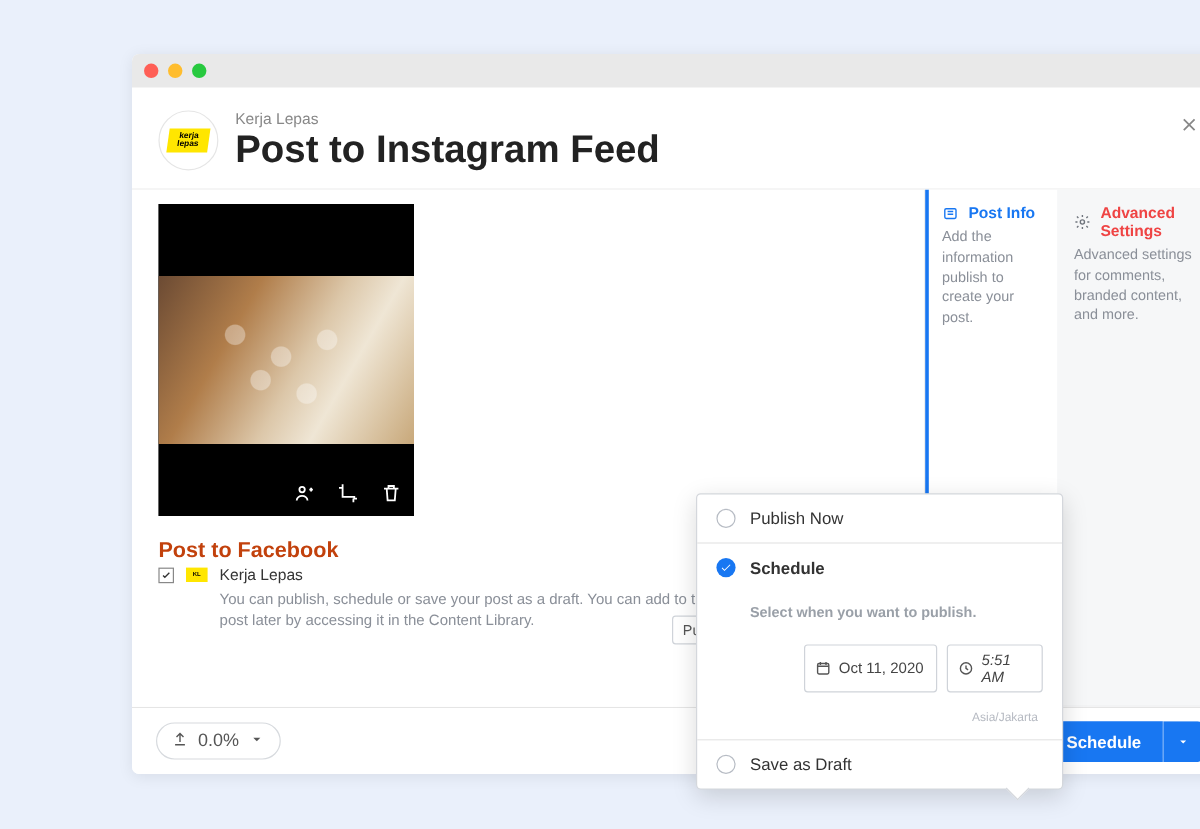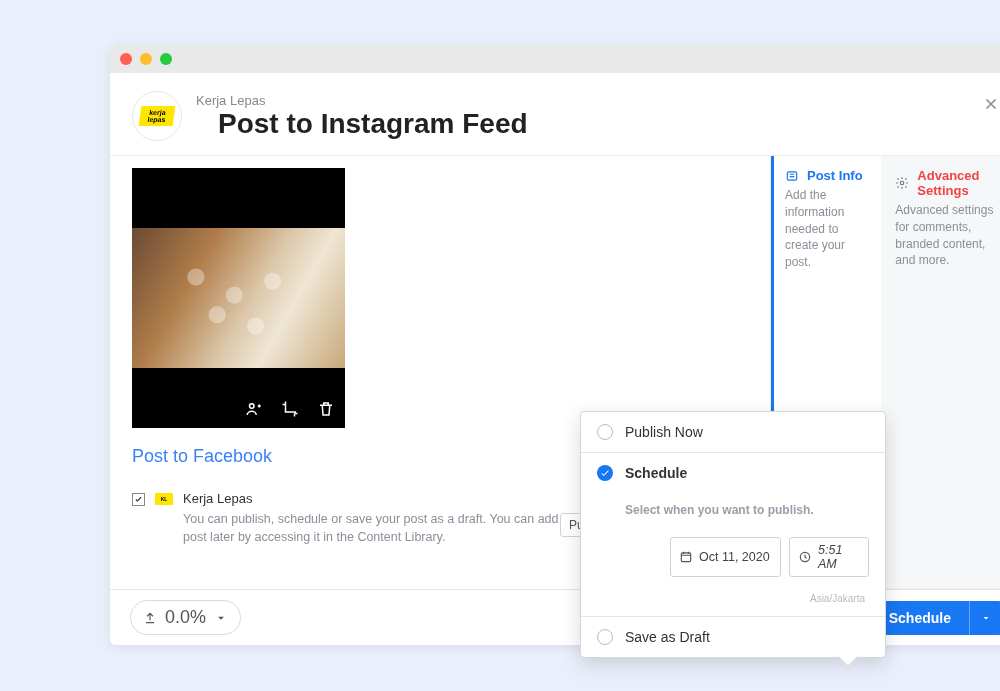--- a/index.html
+++ b/index.html
@@ -24,21 +24,21 @@
     width: 50px; height: 50px; border-radius: 50%; border: 1px solid #e5e5e5;
     background: #fff; display: flex; align-items: center; justify-content: center; margin-right: 14px;
     overflow: hidden;
   }
   .avatar-inner {
     width: 34px; height: 20px; background: #ffe600; transform: skew(-8deg);
     display: flex; flex-direction: column; justify-content: center; align-items: center;
     font-size: 7px; font-weight: 700; line-height: 7px; color: #000;
   }
   .header-texts .brand { font-size: 13px; color: #888; }
-  .header-texts .title { font-size: 28px; font-weight: 700; color: #222; margin-left: 22px; }
+  .header-texts .title { font-size: 32px; font-weight: 700; color: #222; }
   .close-x { position: absolute; right: 22px; top: 22px; color: #888; cursor: pointer; }
 
   .body { flex: 1; display: flex; overflow: hidden; }
   .left { flex: 1; padding: 12px 22px 0 22px; border-top: 1px solid #eee; margin-top: -1px; overflow: hidden; }
   .media {
     width: 213px; height: 260px; background: #000; position: relative;
     display: flex; align-items: center; justify-content: center; overflow: hidden;
   }
   .media-img {
     width: 213px; height: 140px;
@@ -52,21 +52,21 @@
       radial-gradient(circle at 48% 48%, rgba(255,255,255,0.35) 0 8px, transparent 9px),
       radial-gradient(circle at 66% 38%, rgba(255,255,255,0.35) 0 8px, transparent 9px),
       radial-gradient(circle at 40% 62%, rgba(255,255,255,0.35) 0 8px, transparent 9px),
       radial-gradient(circle at 58% 70%, rgba(255,255,255,0.35) 0 8px, transparent 9px);
   }
   .media-toolbar {
     position: absolute; bottom: 10px; right: 10px; display: flex; gap: 18px; color: #fff;
   }
   .mt-icon { width: 18px; height: 18px; }
 
-  .pf-title { font-size: 18px; font-weight: 400; margin: 18px 0 24px 0; color: #3b82f6; }
+  .pf-title { font-size: 18px; font-weight: 700; margin: 18px 0 2px 0; color: #c2410c; }
   .pf-row { display: flex; align-items: flex-start; gap: 10px; font-size: 13px; }
   .chk { width: 13px; height: 13px; border: 1px solid #888; display:inline-flex; align-items:center; justify-content:center; margin-top:2px;}
   .chk svg{width:9px;height:9px;}
   .mini-badge { width: 18px; height: 12px; background: #ffe600; font-size: 5px; font-weight:700; display:inline-flex; align-items:center; justify-content:center; margin-top:2px;}
   .pf-text .name { font-size: 13px; color: #333; font-weight: 500; }
   .pf-text .desc { font-size: 12.5px; color: #8a8f98; margin-top: 4px; max-width: 430px; line-height: 1.45; }
 
   .right {
     width: 246px; border-left: 1px solid #eee; background: #fff; display:flex; 
     position: relative;
@@ -79,22 +79,22 @@
   .rsec.inactive .hd { color:#ef4444; }
   .rsec .sub { font-size: 12px; color:#8a8f98; margin-top:4px; line-height:1.4; }
   .scroll-ind { width: 6px; background:#fff; border-left:1px solid #eee; }
   .scroll-ind .thumb{ width:4px; height:40px; background:#c9c9c9; margin:4px auto 0; border-radius:2px;}
 
   .footer {
     height: 56px; border-top: 1px solid #e5e5e5; display:flex; align-items:center; justify-content:space-between;
     padding: 0 20px; background:#fff; border-radius: 0 0 6px 6px;
   }
   .upl {
-    border:1px solid #d7dade; border-radius:18px; padding: 6px 12px; display:flex; align-items:center; gap:8px;
-    font-size:18px; color:#555;
+    border:1px solid #d7dade; border-radius:18px; padding: 6px 12px; display:flex; align-items:flex-start; gap:8px;
+    font-size:15px; color:#555;
   }
   .sched-btn { display:flex; }
   .sched-btn .main { background:#1877f2; color:#fff; font-weight:600; font-size:14px; padding:9px 18px; border-radius:4px 0 0 4px; }
   .sched-btn .drop { background:#1877f2; color:#fff; padding:9px 10px; border-left:1px solid rgba(255,255,255,0.35); border-radius:0 4px 4px 0; display:flex; align-items:center;}
 
   
   .popover {
     position: absolute; left: 580px; top: 411px; width: 306px; background:#fff;
     border:1px solid #d4d7dc; border-radius:4px; box-shadow: 0 6px 20px rgba(0,0,0,0.15);
   }
@@ -194,21 +194,21 @@
 
     <div class="right">
       <div class="rsec active">
         <div class="hd">
           <svg class="ic" viewBox="0 0 24 24" fill="none" stroke="#1877f2" stroke-width="2">
               <rect x="4" y="5" width="16" height="14" rx="2"></rect>
               <path d="M8 9h8M8 13h8"></path>
             </svg>
           <span>Post Info</span>
         </div>
-        <div class="sub">Add the information needed to create your post.</div>
+        <div class="sub">Add the information publish to create your post.</div>
       </div>
       <div class="rsec inactive">
         <div class="hd">
           <svg class="ic" viewBox="0 0 24 24" fill="none" stroke="#6f747c" stroke-width="2">
               <circle cx="12" cy="12" r="3"></circle>
               <path d="M12 2v3m0 14v3M4.2 4.2l2.1 2.1m11.4 11.4 2.1 2.1M2 12h3m14 0h3M4.2 19.8l2.1-2.1m11.4-11.4 2.1-2.1"></path>
             </svg>
           <span>Advanced Settings</span>
         </div>
         <div class="sub">Advanced settings for comments, branded content, and more.</div>

